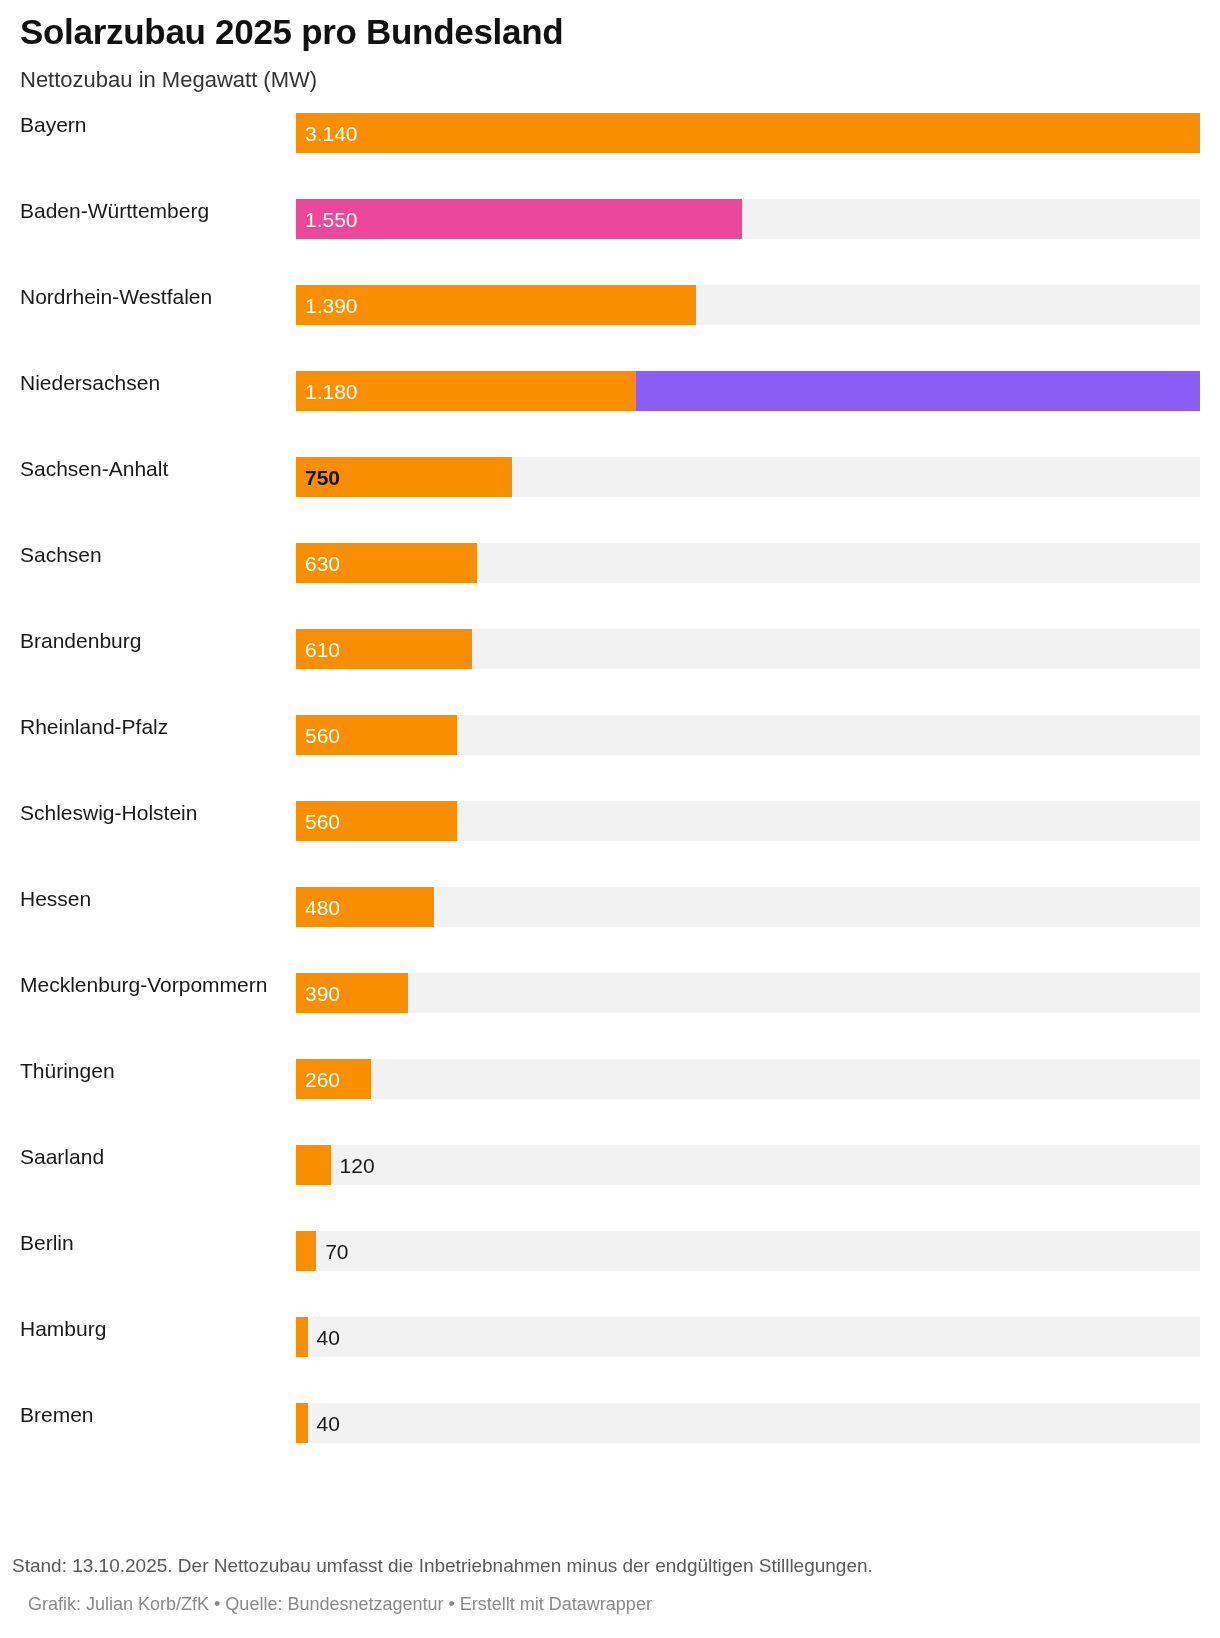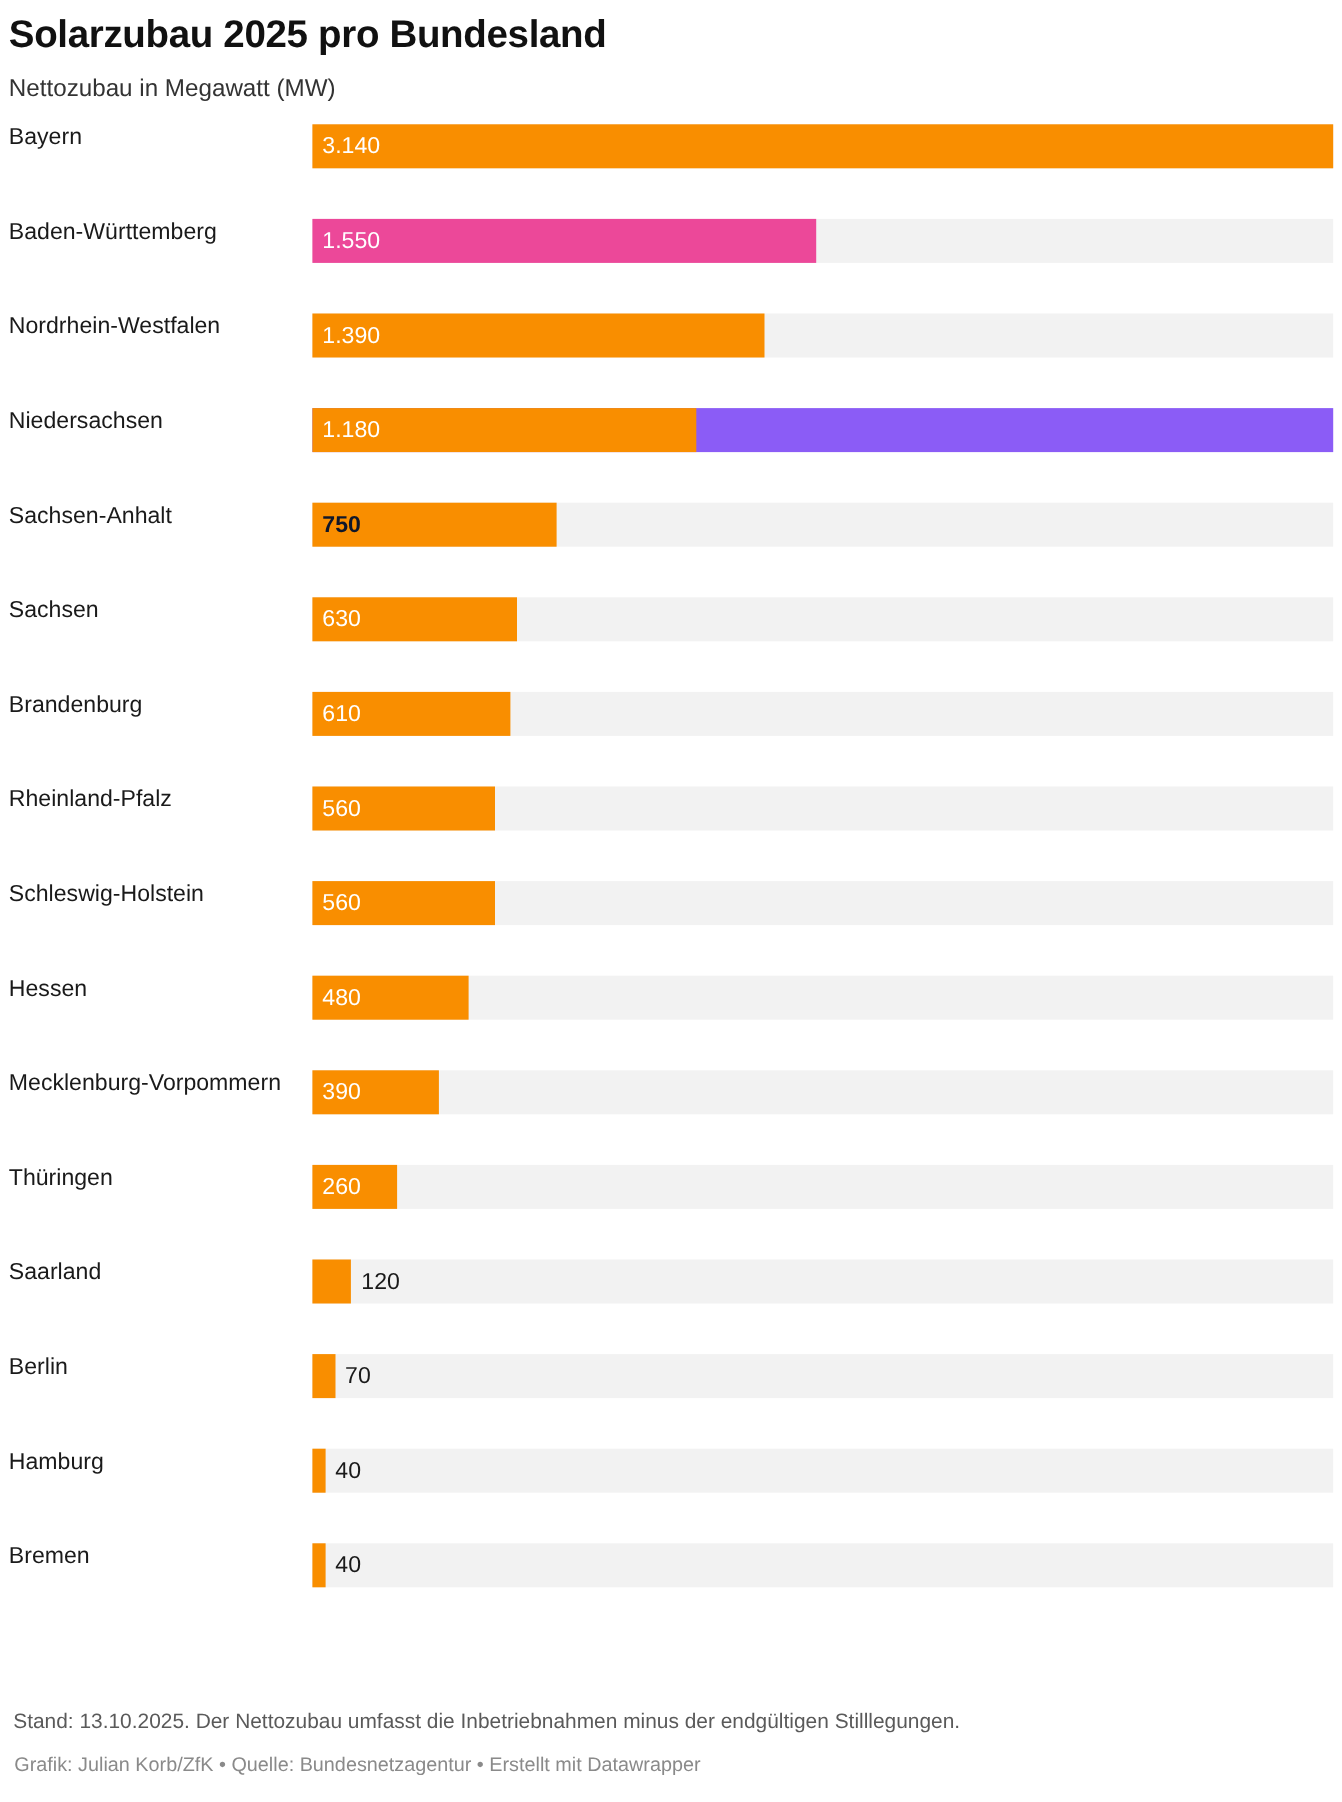--- a/index.html
+++ b/index.html
@@ -15,21 +15,21 @@
     color: #1a1a1a;
     -webkit-font-smoothing: antialiased;
     overflow: hidden;
   }
 
   .chart-root {
     position: relative;
     width: 1220px;
     height: 1638px;
     box-sizing: border-box;
-    padding: 0 8px;
+    padding: 0 20px;
   }
 
   
   .chart-header {
     padding-top: 14px;
   }
   .chart-title {
     font-size: 35px;
     font-weight: 700;
     line-height: 1.05;
@@ -113,21 +113,21 @@
   .footer-note {
     font-size: 19px;
     color: #5a5a5a;
     line-height: 1.3;
     margin: 0;
   }
   .footer-credit {
     font-size: 18px;
     color: #8a8a8a;
     line-height: 1.3;
-    margin: 14px 0 0 1px;
+    margin: 14px 0 0 16px;
   }
 </style>
 </head>
 <body>
 
 <div class="chart-root">
 
   <div class="chart-header">
     <h1 class="chart-title">Solarzubau 2025 pro Bundesland</h1>
     <p class="chart-subtitle">Nettozubau in Megawatt (MW)</p>

